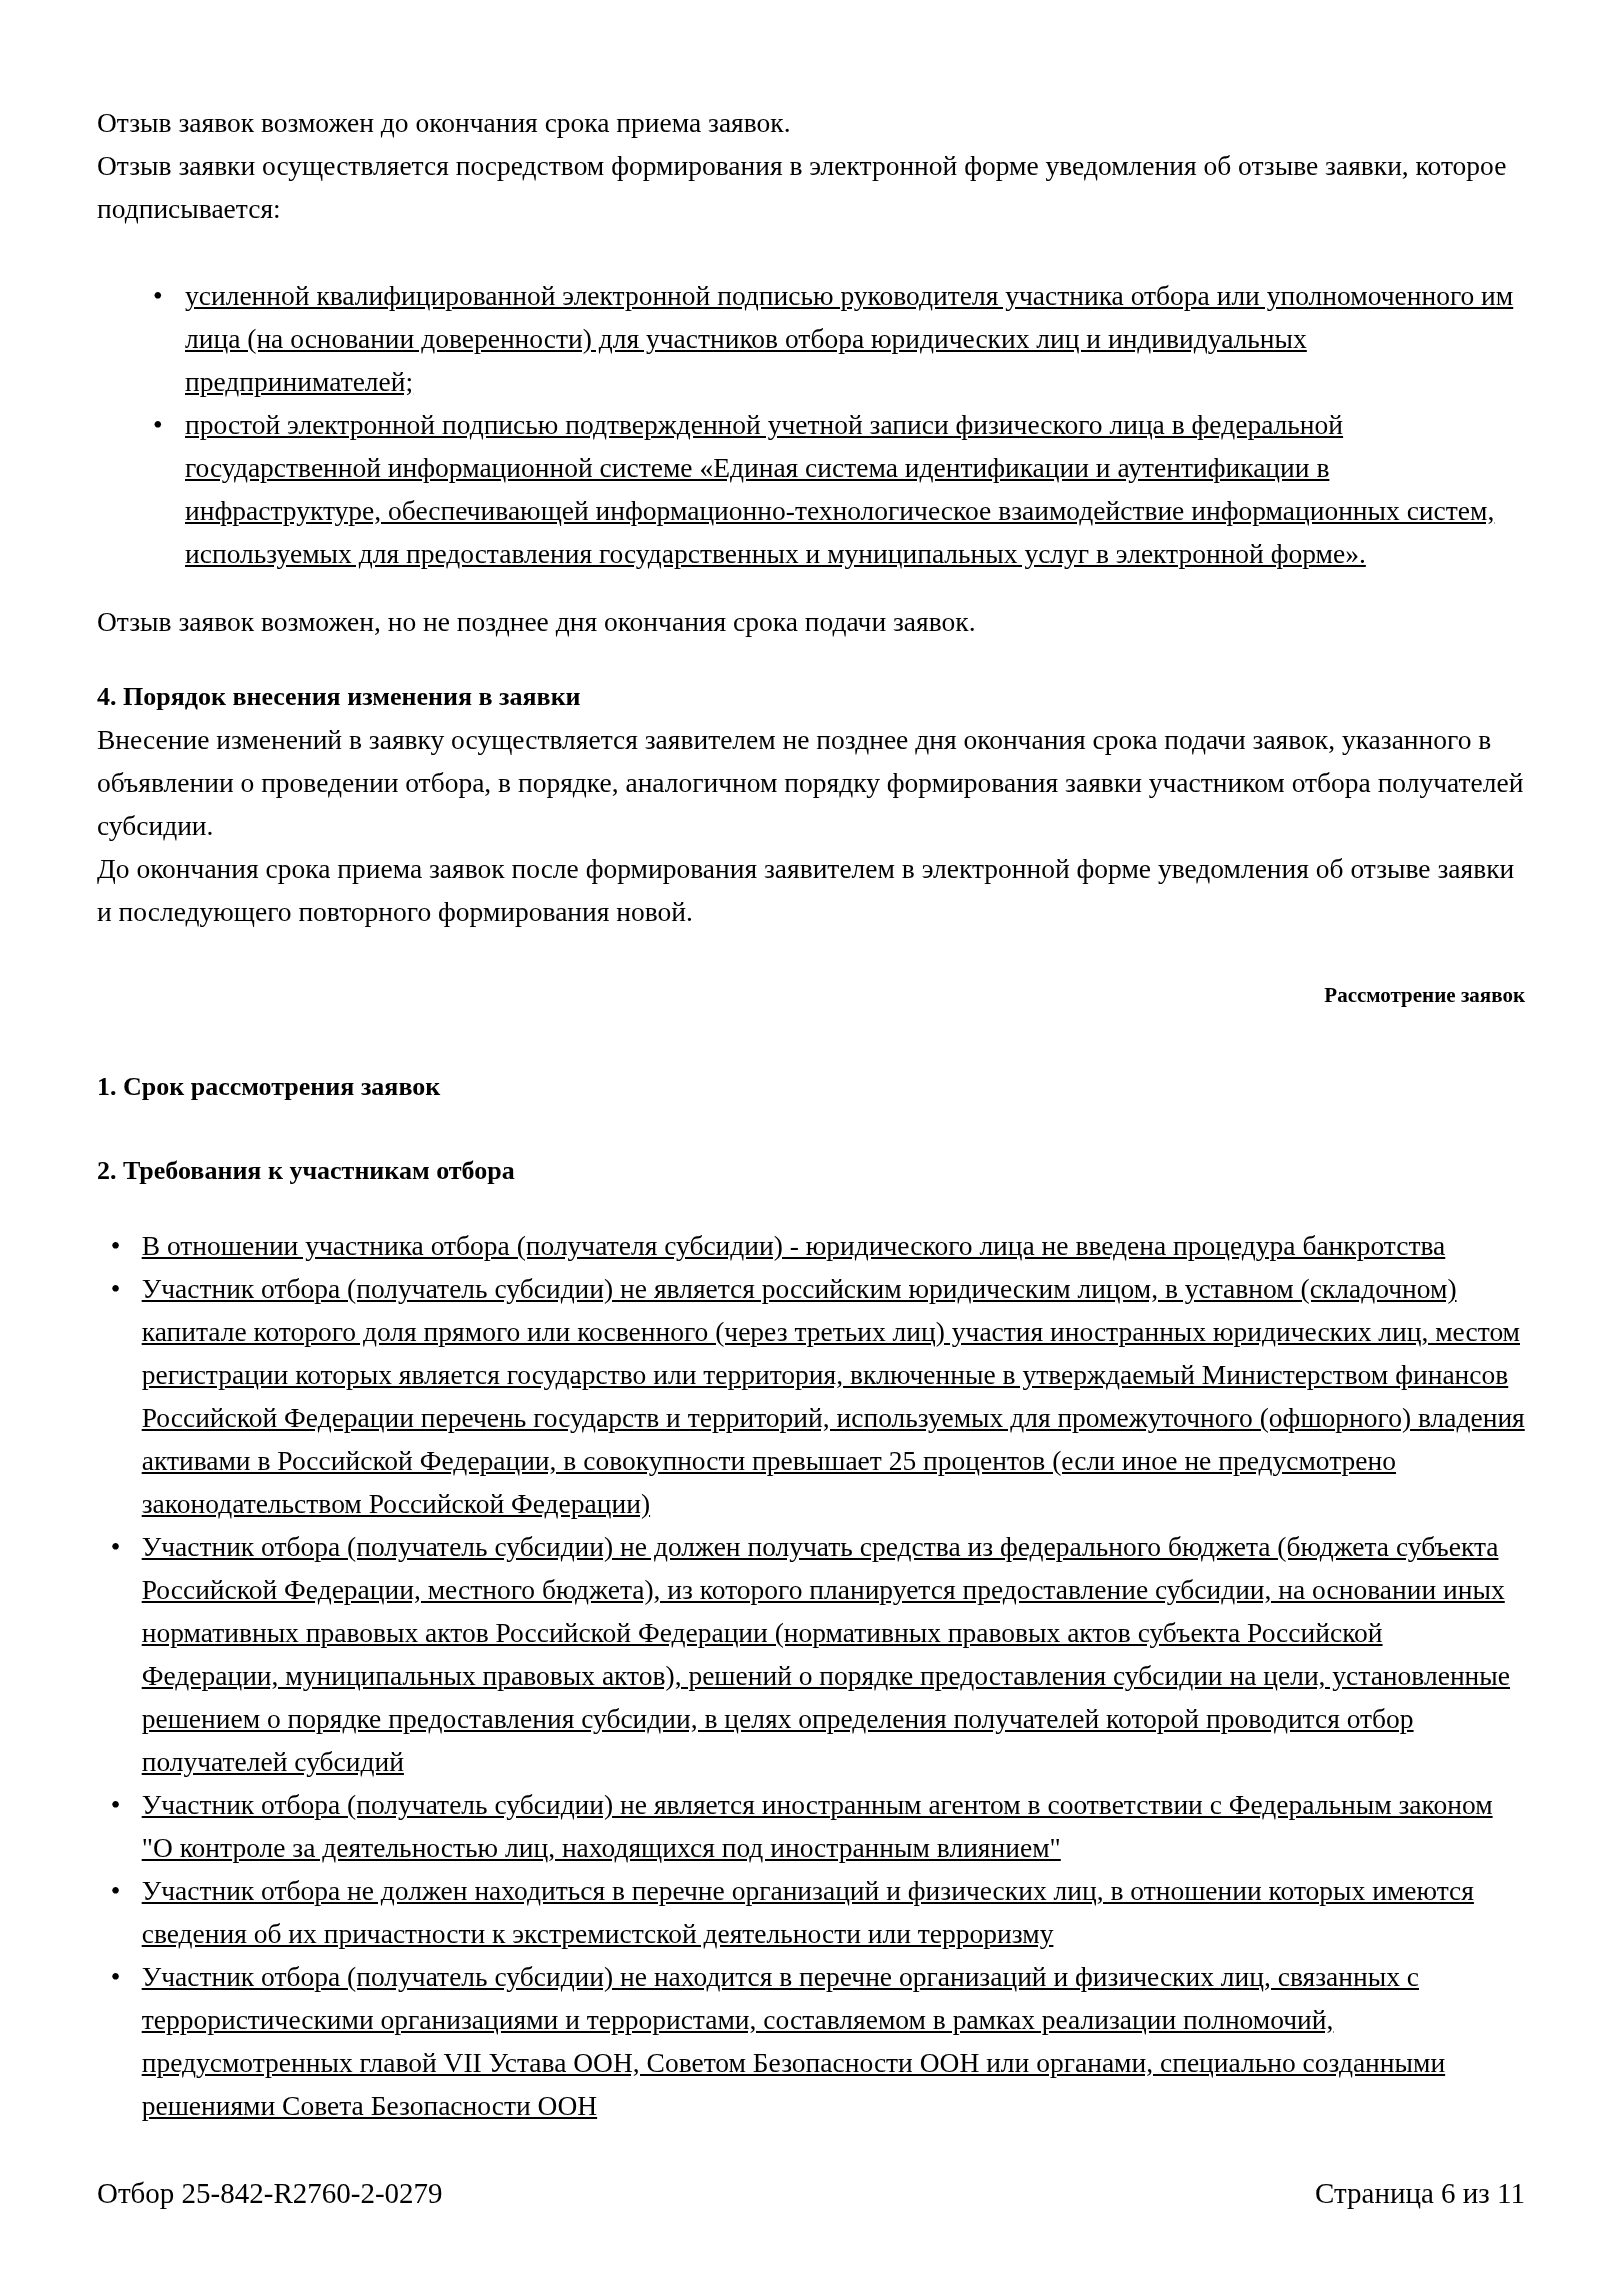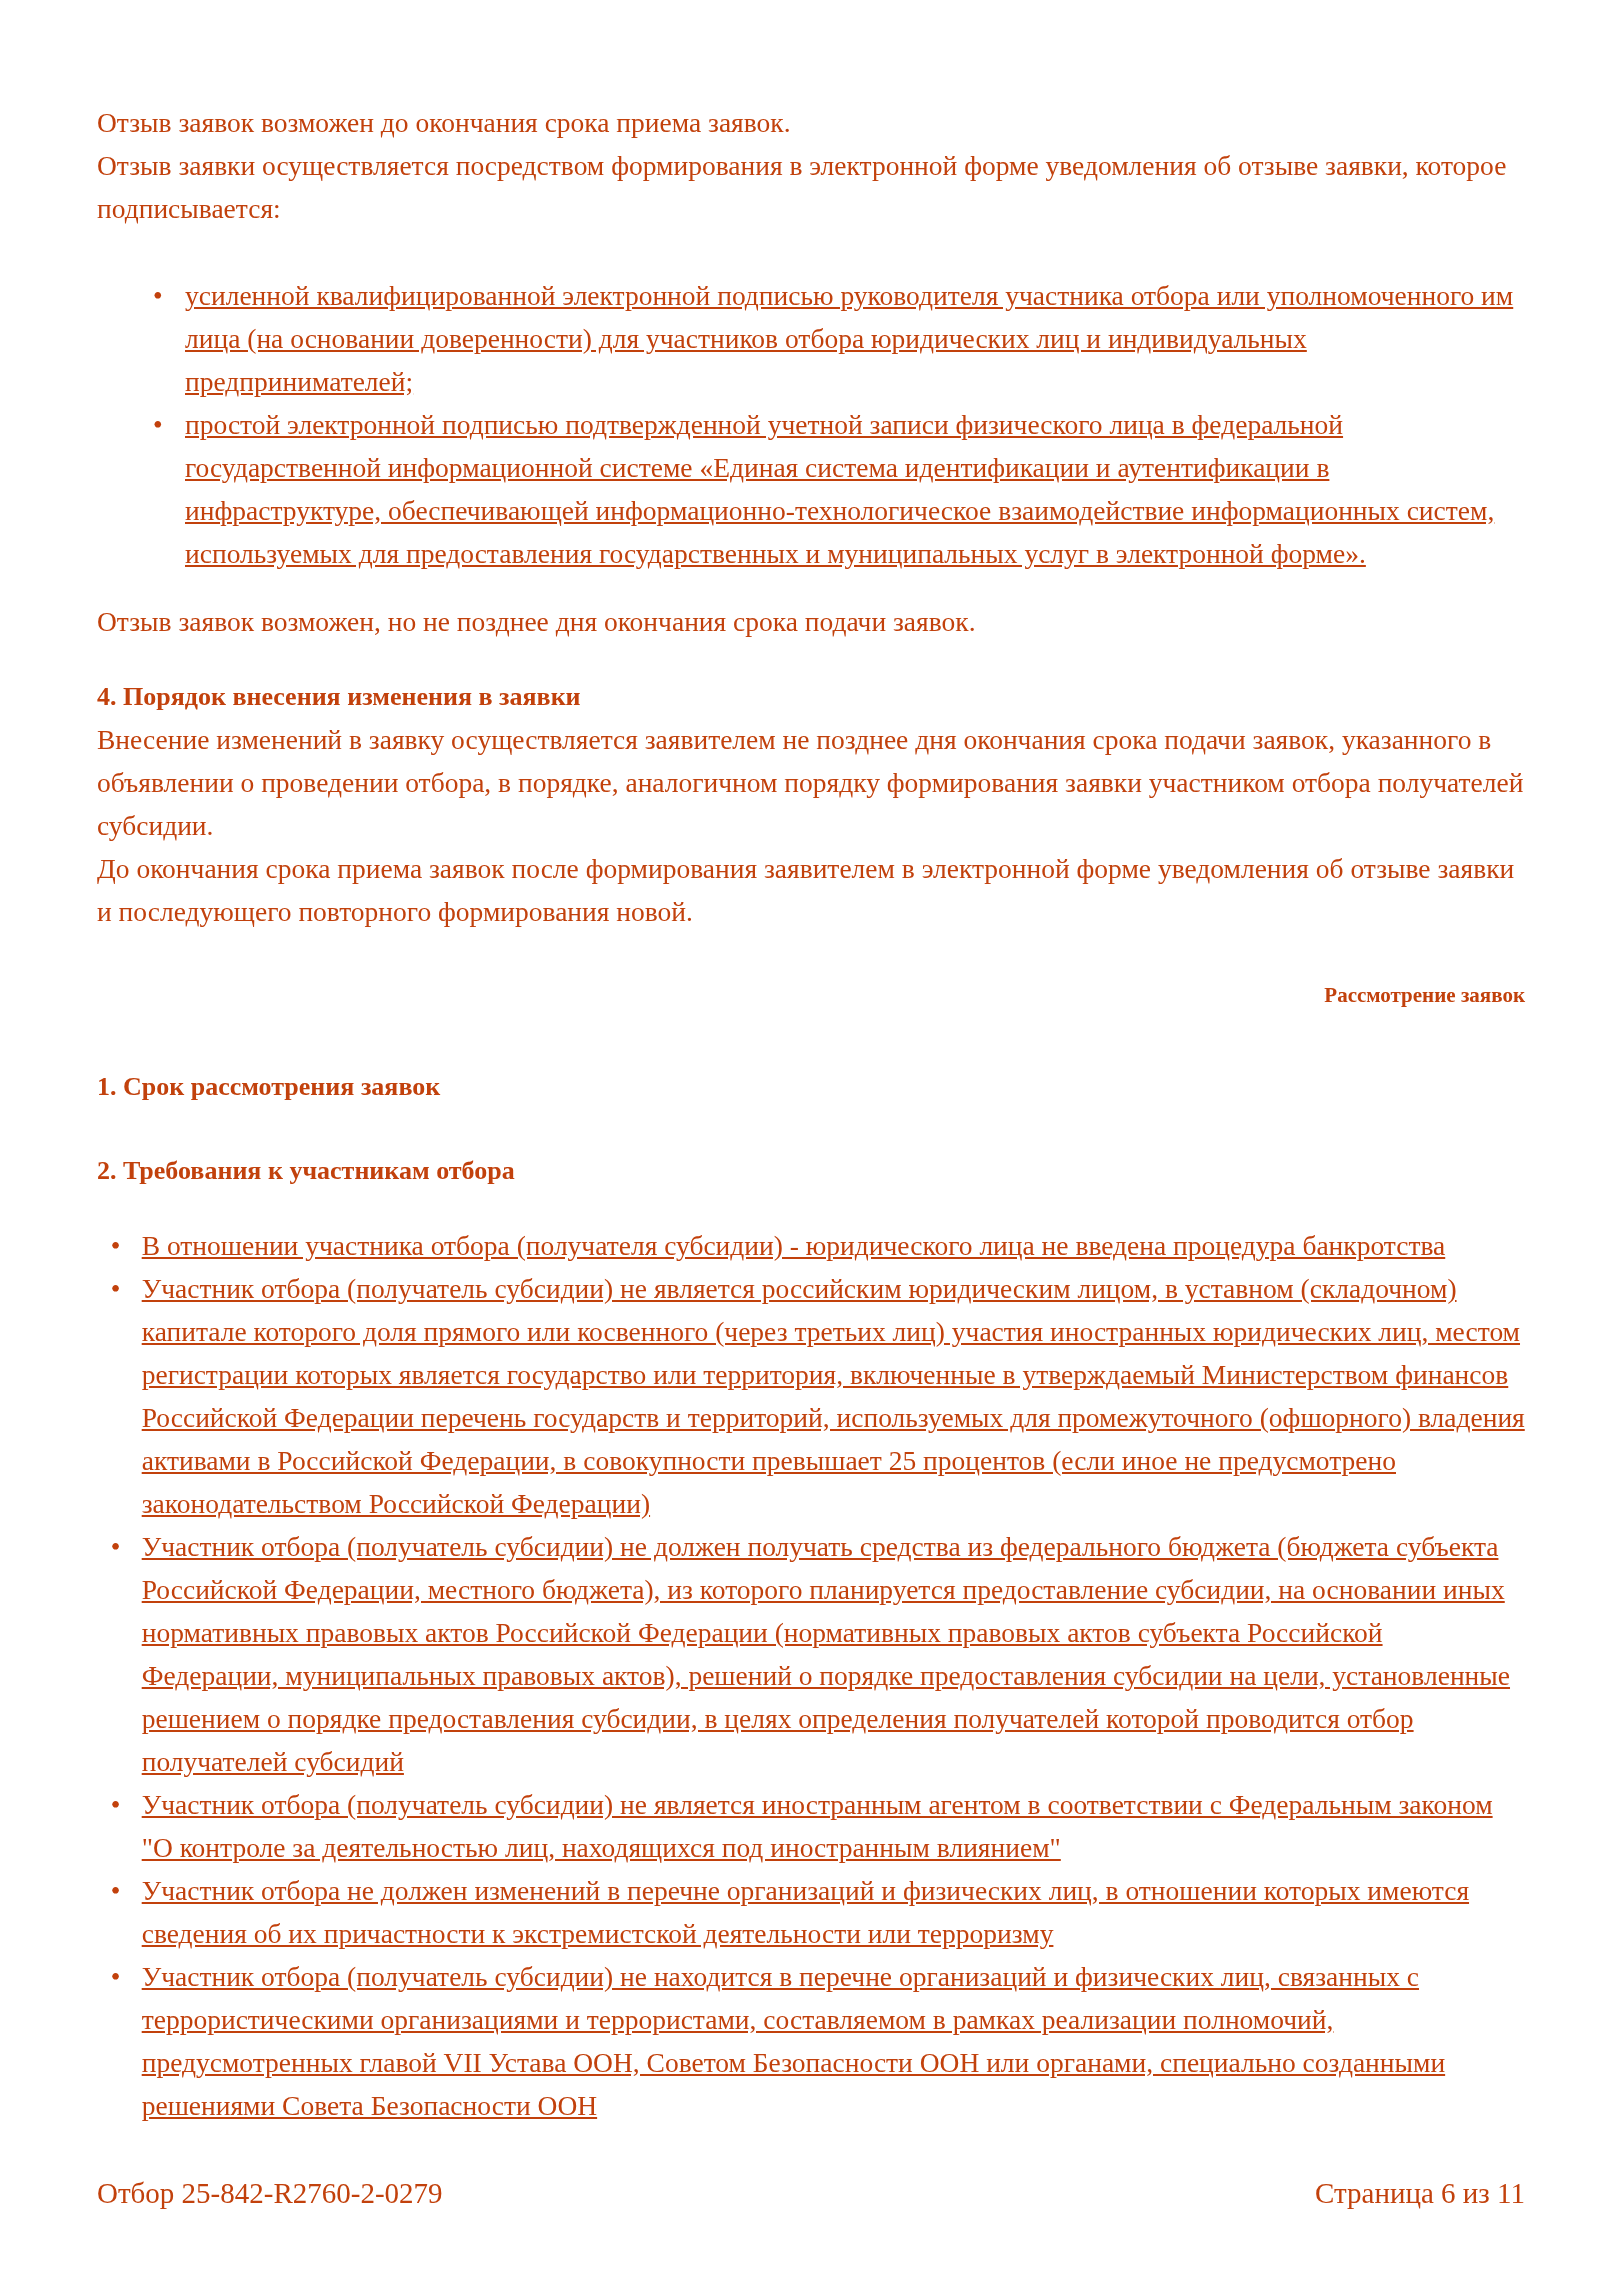--- a/index.html
+++ b/index.html
@@ -7,21 +7,21 @@
     padding: 0;
     background: #ffffff;
   }
   .page {
     position: relative;
     width: 1622px;
     height: 2295px;
     box-sizing: border-box;
     padding: 101px 97px 0 97px;
     background: #ffffff;
-    color: #c2410c;
+    color: #000000;
     font-family: "Liberation Serif", "DejaVu Serif", serif;
     font-size: 27.5px;
     line-height: 43px;
     text-align: left;
   }
   .page p {
     margin: 0;
   }
   h2.h-main {
     font-size: 21px;
@@ -124,21 +124,21 @@
     <li>
       <span class="bullet">•</span>
       <span class="li-text">Участник отбора (получатель субсидии) не должен получать средства из федерального бюджета (бюджета субъекта Российской Федерации, местного бюджета), из которого планируется предоставление субсидии, на основании иных нормативных правовых актов Российской Федерации (нормативных правовых актов субъекта Российской Федерации, муниципальных правовых актов), решений о порядке предоставления субсидии на цели, установленные решением о порядке предоставления субсидии, в целях определения получателей которой проводится отбор получателей субсидий</span>
     </li>
     <li>
       <span class="bullet">•</span>
       <span class="li-text">Участник отбора (получатель субсидии) не является иностранным агентом в соответствии с Федеральным законом "О контроле за деятельностью лиц, находящихся под иностранным влиянием"</span>
     </li>
     <li>
       <span class="bullet">•</span>
-      <span class="li-text">Участник отбора не должен изменений в перечне организаций и физических лиц, в отношении которых имеются сведения об их причастности к экстремистской деятельности или терроризму</span>
+      <span class="li-text">Участник отбора не должен находиться в перечне организаций и физических лиц, в отношении которых имеются сведения об их причастности к экстремистской деятельности или терроризму</span>
     </li>
     <li>
       <span class="bullet">•</span>
       <span class="li-text">Участник отбора (получатель субсидии) не находится в перечне организаций и физических лиц, связанных с террористическими организациями и террористами, составляемом в рамках реализации полномочий, предусмотренных главой VII Устава ООН, Советом Безопасности ООН или органами, специально созданными решениями Совета Безопасности ООН</span>
     </li>
   </ul>
 
   <div class="footer">
     <span>Отбор 25-842-R2760-2-0279</span>
     <span>Страница 6 из 11</span>

